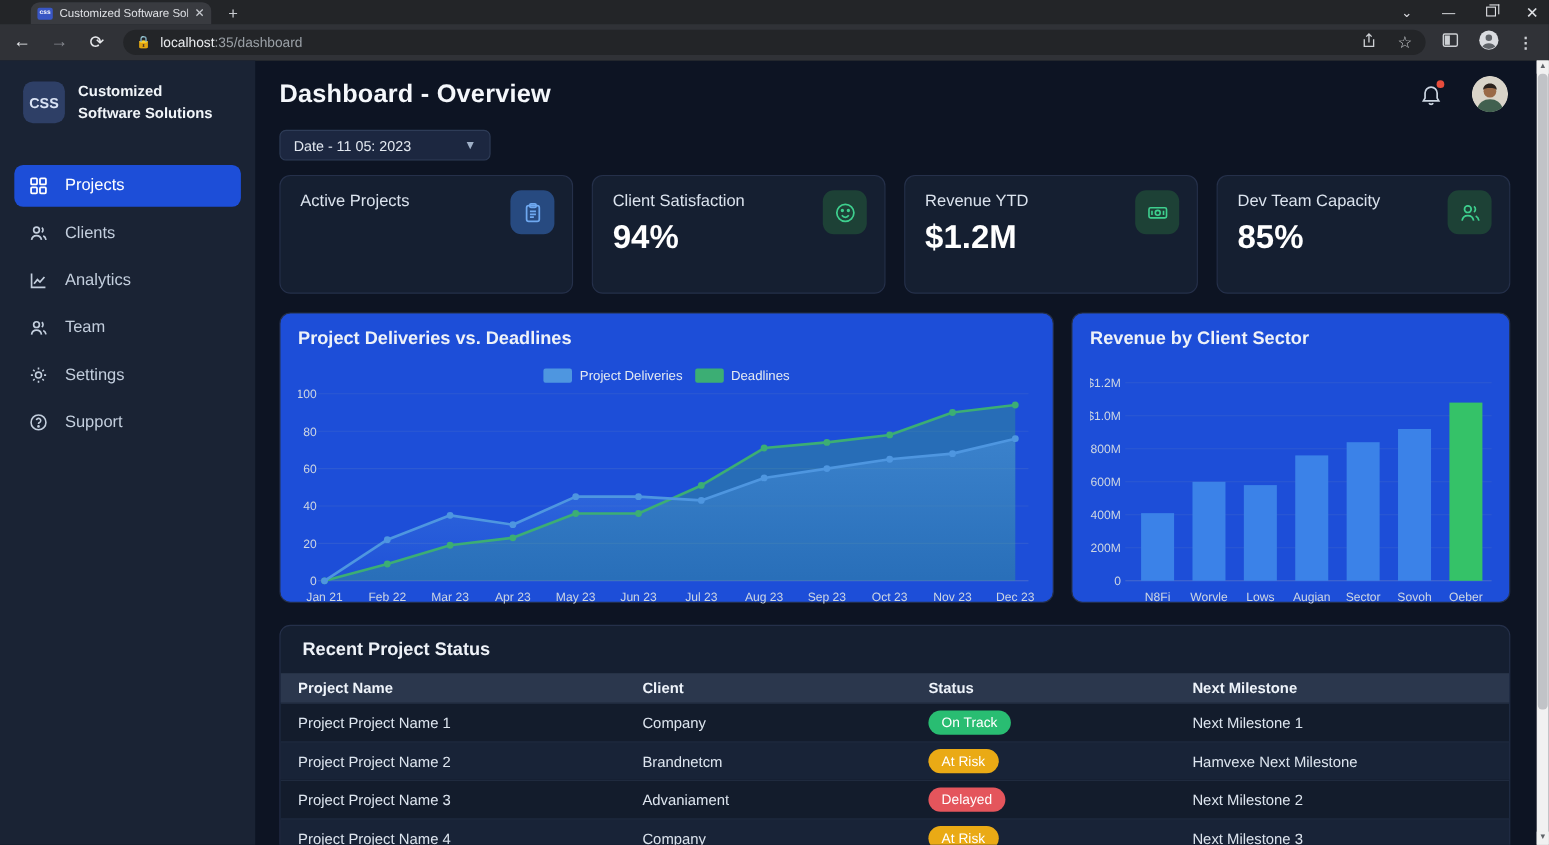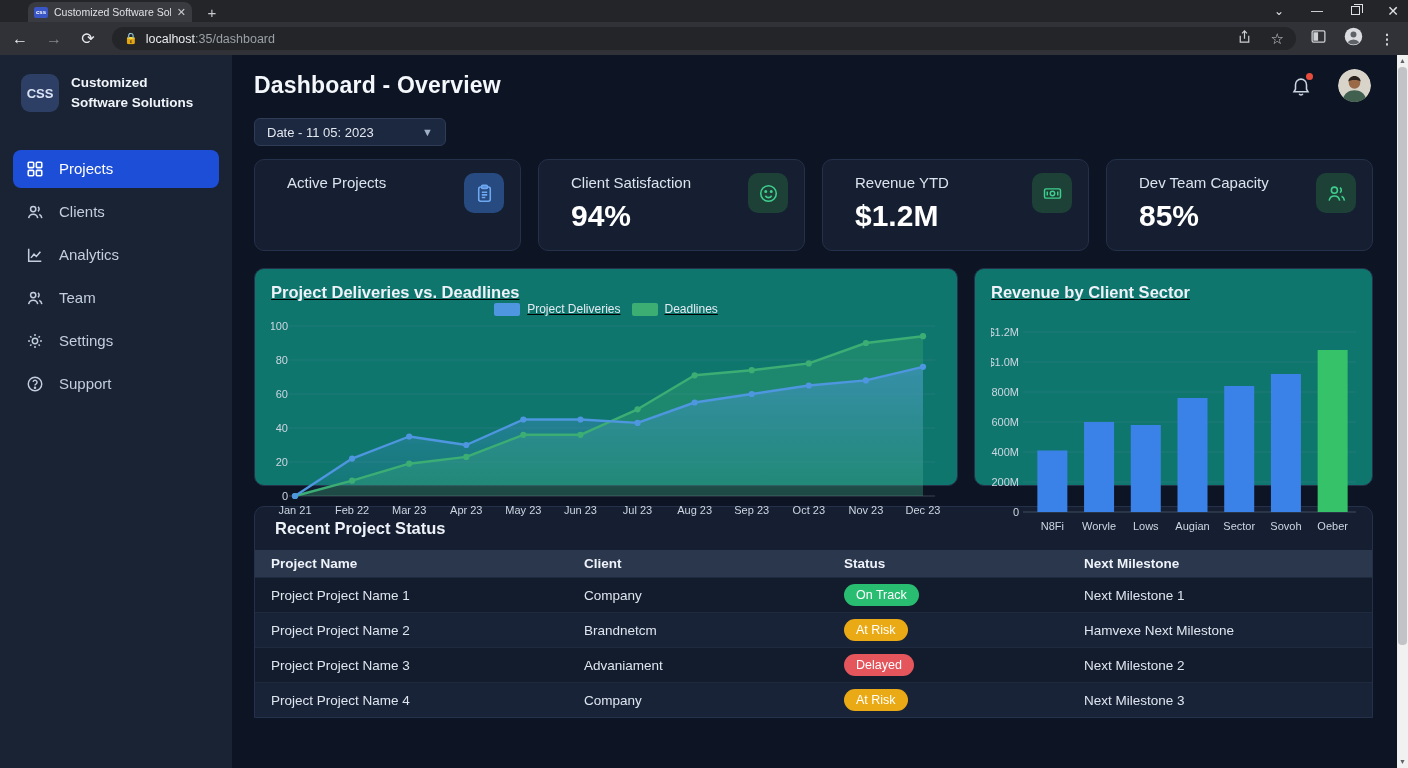--- a/index.html
+++ b/index.html
@@ -56,33 +56,33 @@
   .bell-wrap { position:relative; display:flex; }
   .bell-dot { position:absolute; top:-2px; right:-1px; width:7px; height:7px; border-radius:50%; background:#e74c3c; }
   .avatar { width:33px; height:33px; border-radius:50%; overflow:hidden; }
 
   .date-select { margin-top:16px; width:192px; height:28px; background:#1c2740; border:1px solid #2e3c57;
                  border-radius:6px; display:flex; align-items:center; justify-content:space-between;
                  padding:0 12px; color:#e2e8f0; font-size:13px; }
   .chev { color:#9fb0c7; font-size:11px; }
 
   .stats { margin-top:13px; display:grid; grid-template-columns:repeat(4,1fr); gap:17px; }
-  .stat-card { height:92px; background:#151f31; border:1px solid #25304a; border-radius:10px;
-               padding:14px 32px; position:relative; }
+  .stat-card { height:108px; background:#151f31; border:1px solid #25304a; border-radius:10px;
+               padding:14px 18px; position:relative; }
   .stat-label { color:#dbe3ee; font-size:15px; }
   .stat-value { color:#ffffff; font-size:30px; font-weight:bold; margin-top:8px; }
   .stat-icon { position:absolute; top:13px; right:16px; width:40px; height:40px; border-radius:10px;
                display:flex; align-items:center; justify-content:center; }
   .stat-icon.blue { background:#274a80; color:#6ea8f0; }
   .stat-icon.green { background:#1d4136; color:#3ecf8e; }
 
   .charts { margin-top:17px; display:grid; grid-template-columns:704px 399px; gap:16px; }
-  .chart-card { background:#0f766e; border:1px solid #25304a; border-radius:10px; padding:14px 16px; height:218px;text-decoration:underline; }
+  .chart-card { background:#1d4ed8; border:1px solid #25304a; border-radius:10px; padding:14px 16px; height:264px; }
   .chart-title { color:#eef2f8; font-size:16.5px; font-weight:bold; }
-  .legend { display:flex; justify-content:center; gap:11px; }
+  .legend { display:flex; justify-content:center; gap:11px; margin-top:16px; }
   .legend-item { display:flex; align-items:center; gap:7px; color:#e4eaf2; font-size:12px; }
   .legend-swatch { width:26px; height:13px; border-radius:2px; }
   .chart-svg { display:block; margin-top:4px; }
   .axis-text { fill:#cdd6e2; font-size:11px; font-family:"Liberation Sans",sans-serif; }
 
   .table-card { margin-top:20px; background:#151f31; border:1px solid #25304a; border-radius:10px 10px 0 0;
                 padding-top:12px; overflow:hidden; }
   .table-title { color:#eef2f8; font-size:16.5px; font-weight:bold; padding:0 16px 12px 20px; }
   .trow { display:grid; grid-template-columns:313px 260px 240px 1fr; align-items:center; }
   .thead { background:#2b374d; height:27px; }

